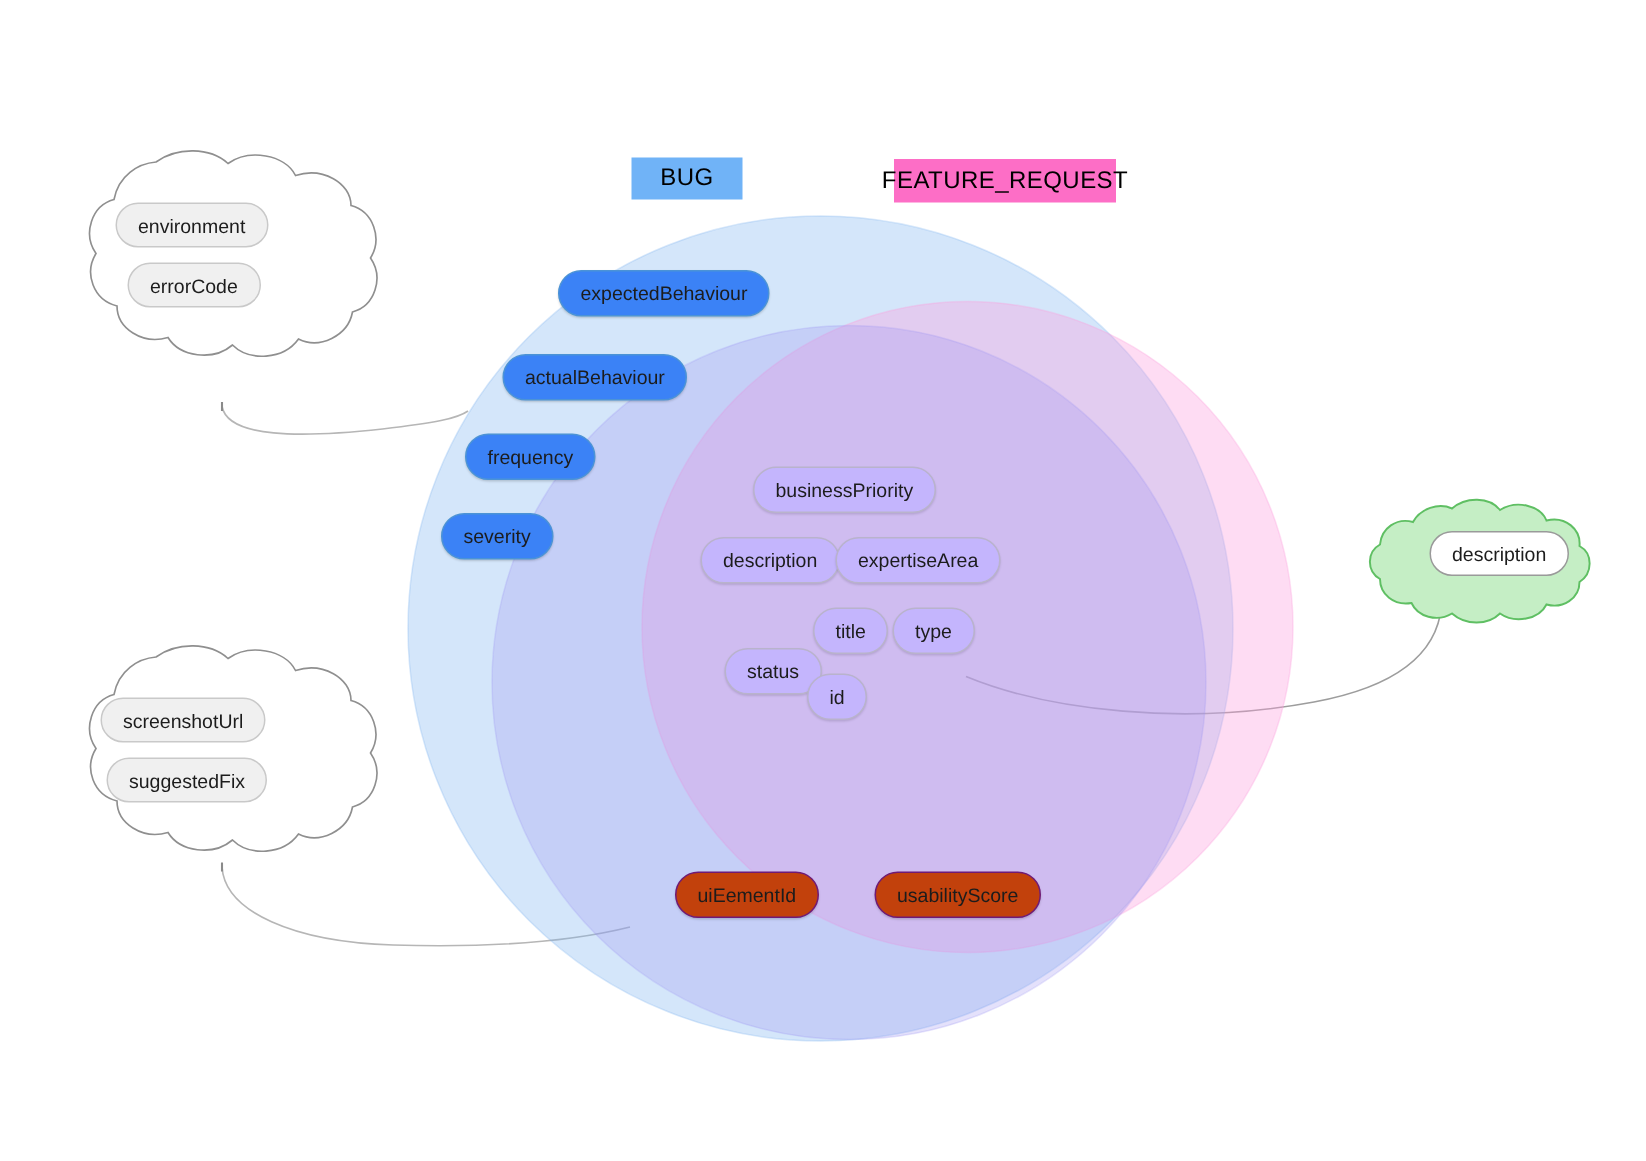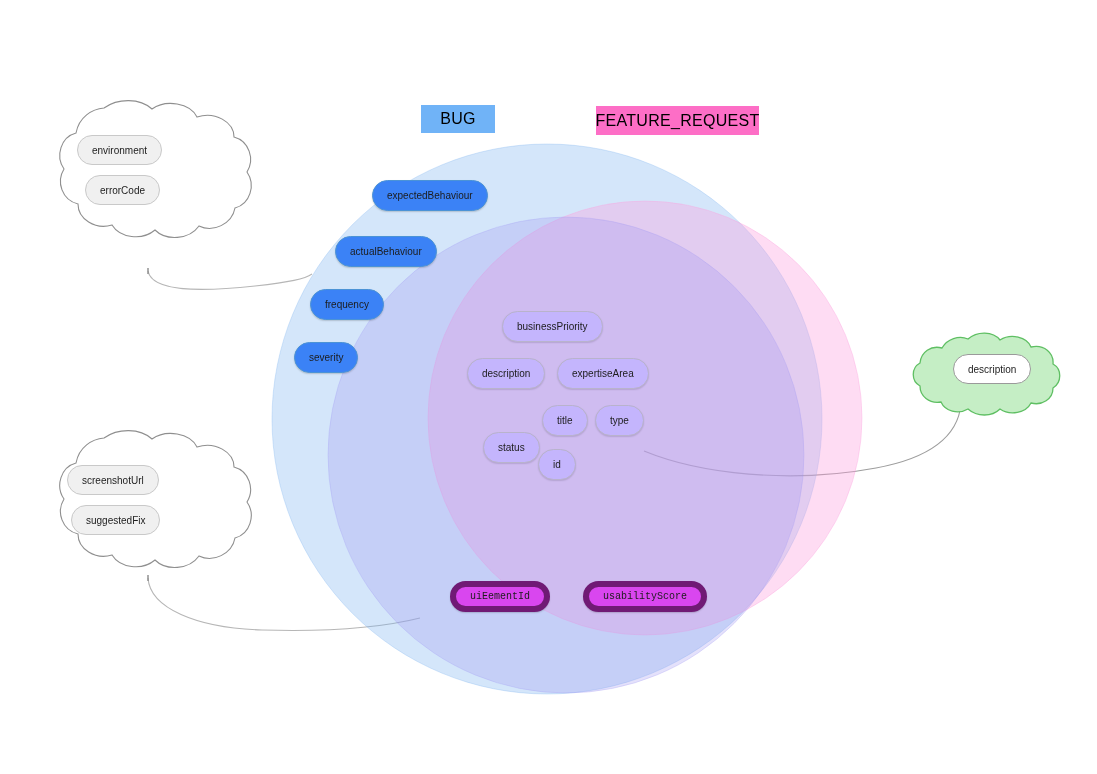--- a/index.html
+++ b/index.html
@@ -37,58 +37,57 @@
     white-space: nowrap;
     padding: 4px 12px;
     box-sizing: border-box;
     z-index: 40;
   }
   #badge-bug {
     left: 421px; top: 105px; width: 74px; height: 28px;
     background: #70b3f7;
   }
   #badge-feature {
-    left: 596px; top: 106px; width: 163px; height: 29px;
+    left: 596px; top: 106px; width: 148px; height: 29px;
     background: #fd6ec6;
   }
   #badge-uifeedback {
     left: 504px; top: 707px; width: 128px; height: 29px;
     background: #9a93f5;
   }
 
   
   .pill {
     position: absolute;
     display: flex;
     align-items: center;
     justify-content: center;
     border-radius: 999px;
     white-space: nowrap;
     box-sizing: border-box;
-    font-size: 10px;
+    font-size: 13px;
     color: #1c1c1c;
     z-index: 30;
     padding: 0 14px;
     box-shadow: 0 1px 1.5px rgba(0,0,0,0.17);
   }
   .pill.bug-only {
     background: #3b82f6;
     border: 1px solid #4b93d6;
     height: 31px;
   }
   .pill.feature-only {
     background: #fa72c9;
     border: 1px solid #e05fb1;
     height: 31px;
   }
   .pill.ui-only {
-    background: #d946ef;
-    border: 6px solid #701a75;
-    height: 31px;
-    font-family: Liberation Mono, monospace;
+    background: #c2410c;
+    border: 1px solid #701a75;
+    height: 31px;
   }
   .pill.center {
     background: #c4b5fd;
     border: 1px solid #b9b3cc;
     height: 31px;
     box-shadow: 0 1px 1.5px rgba(0,0,0,0.13);
   }
   .pill.pair-fr-ui {
     background: #f7ecf7;
     border: 1px solid #c8b6cc;

